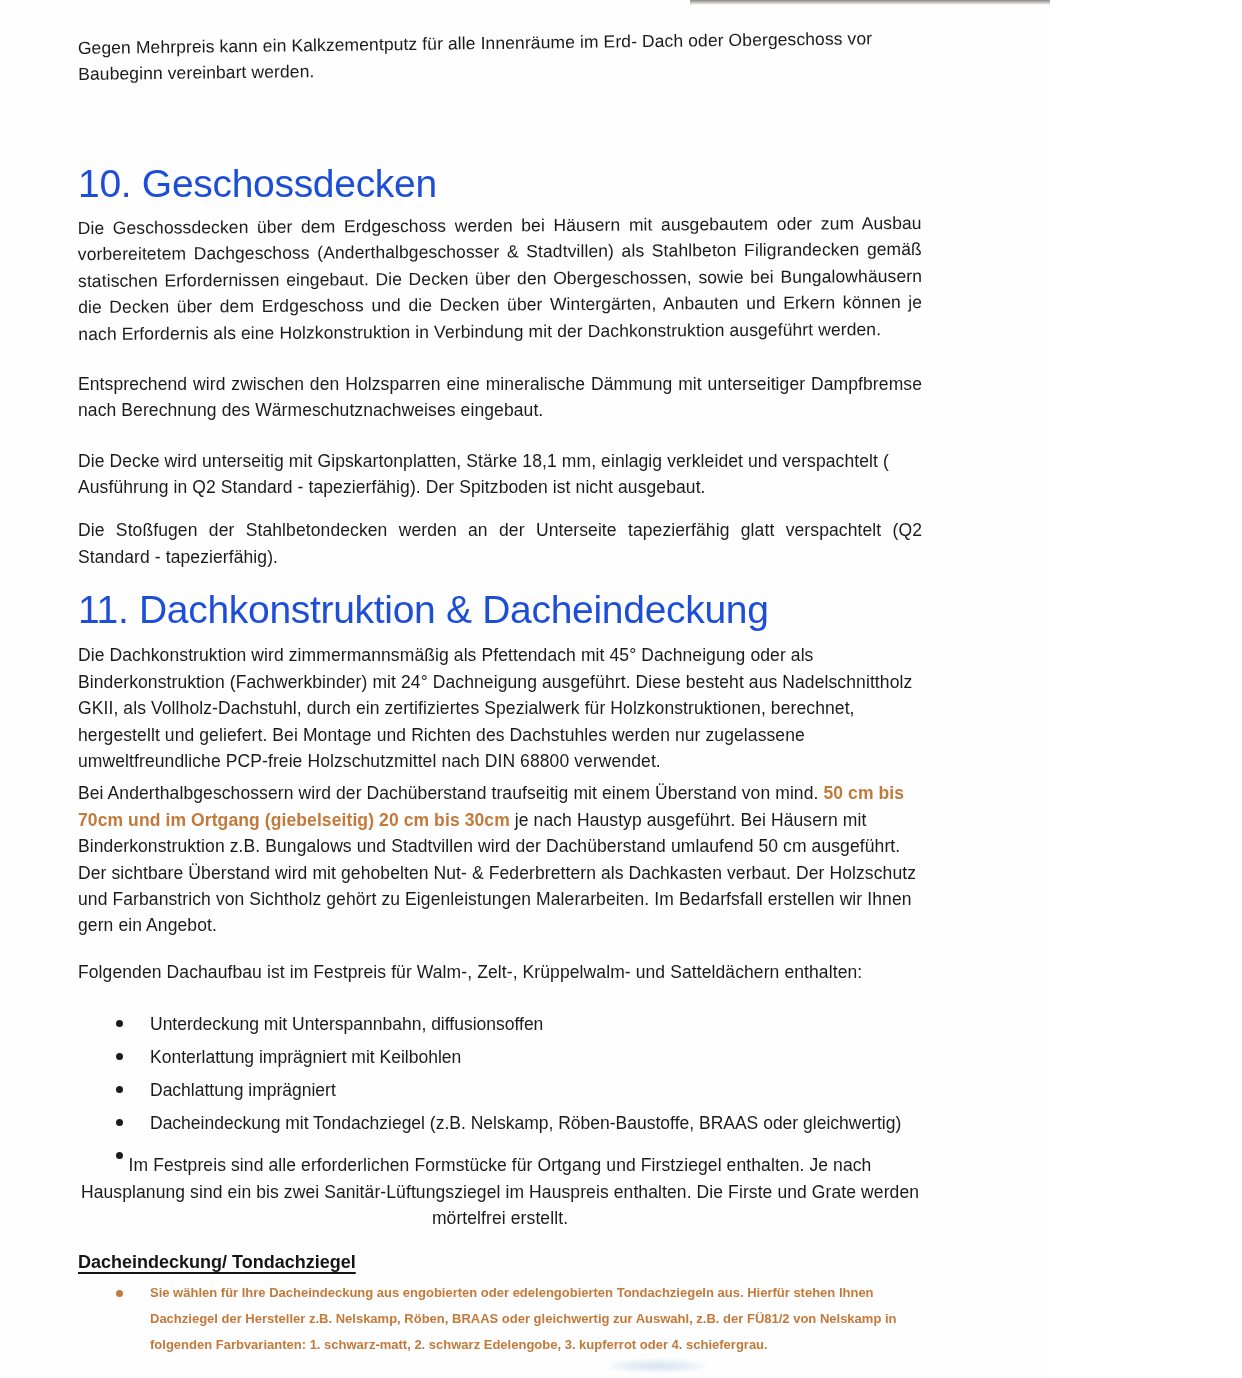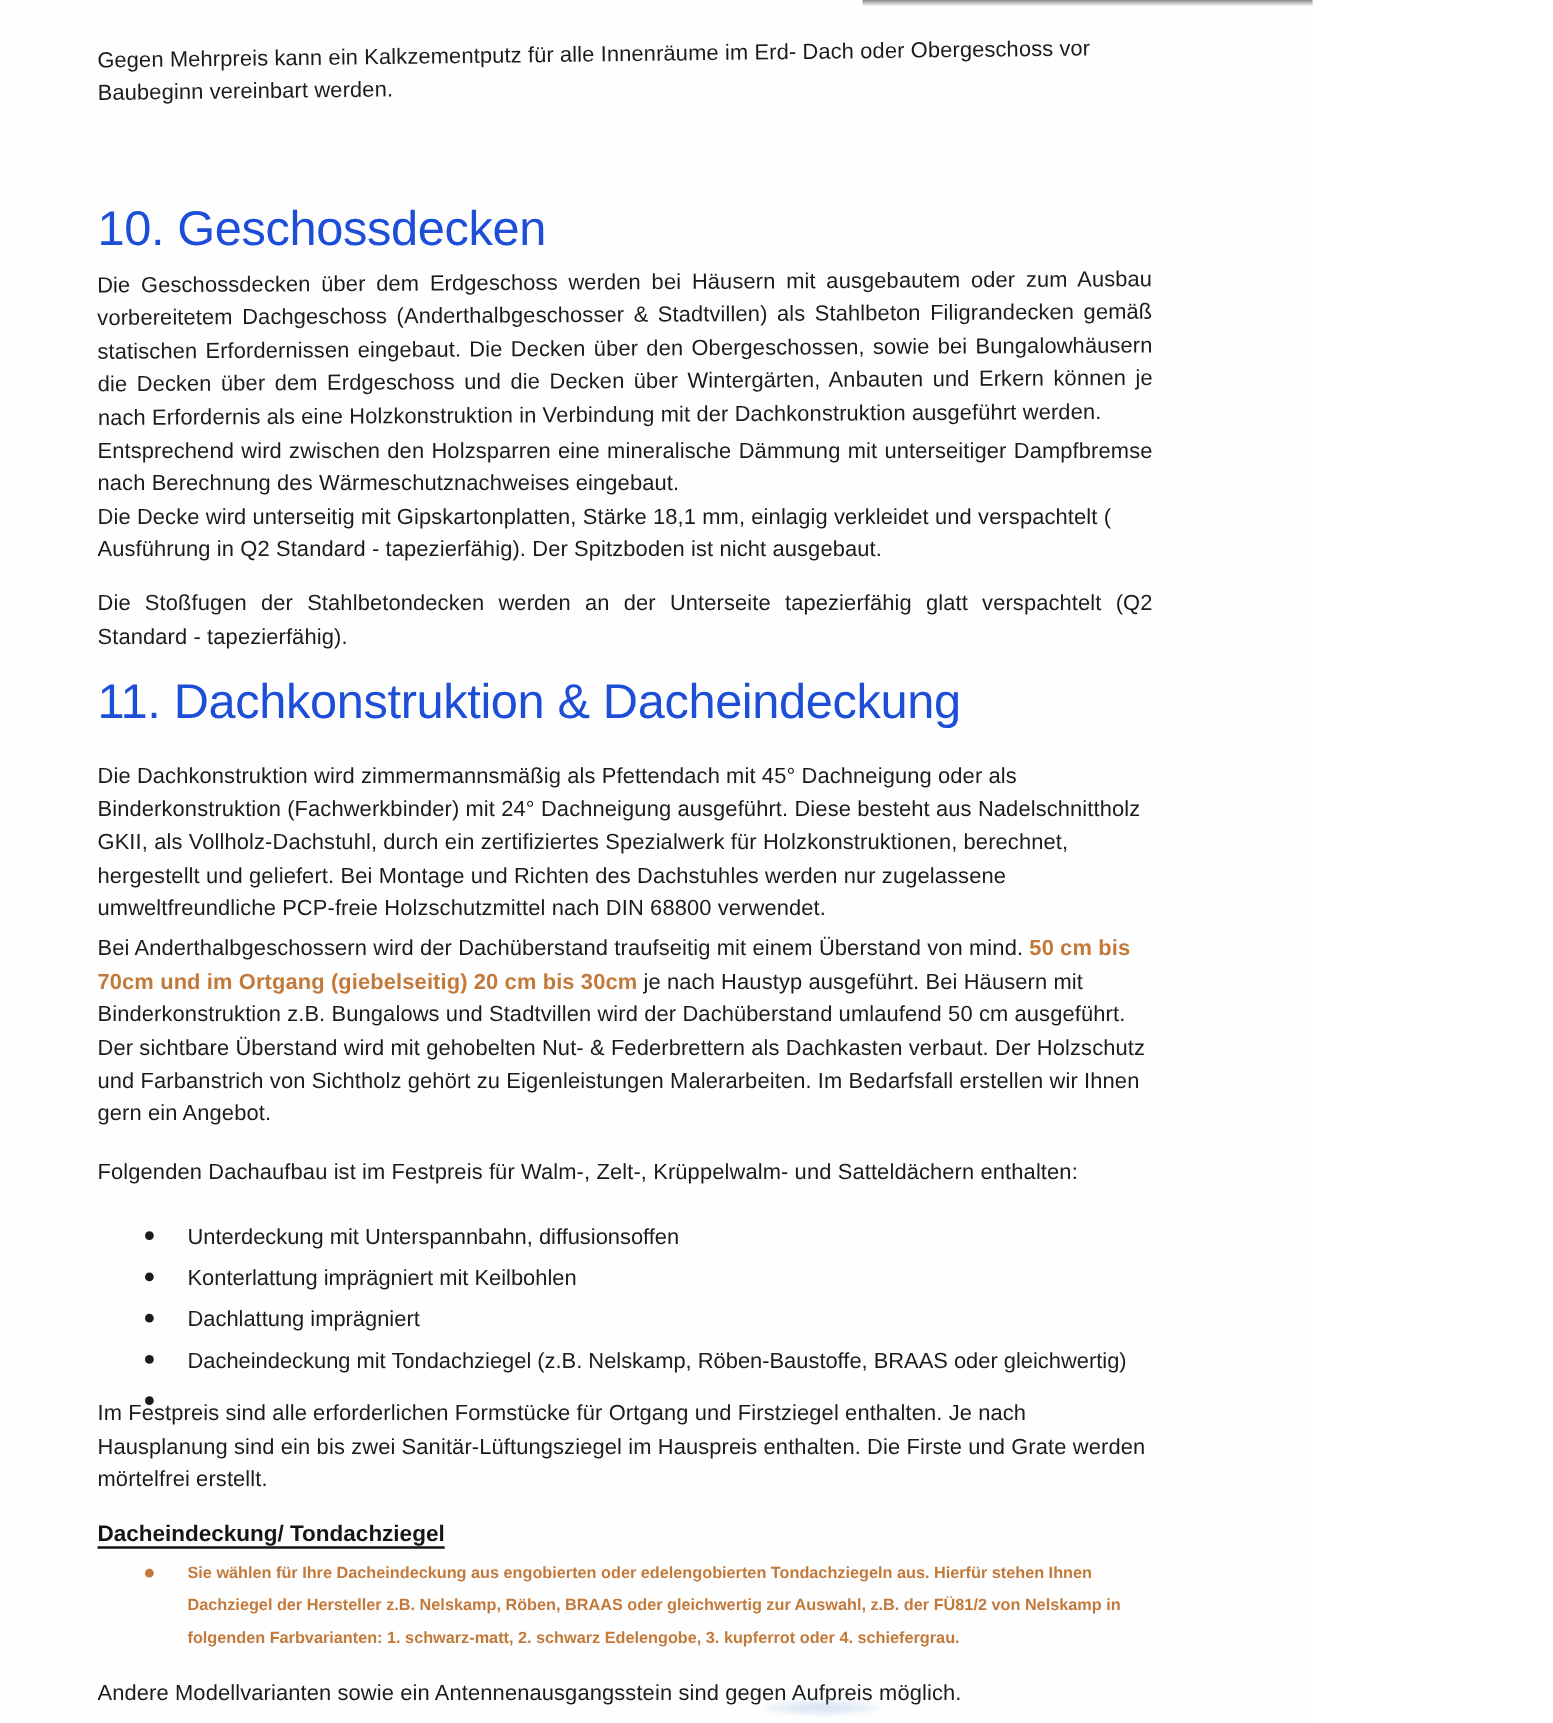--- a/index.html
+++ b/index.html
@@ -39,40 +39,41 @@
     border-radius: 50%;
     background: radial-gradient(ellipse at center, rgba(140,175,220,0.38), rgba(140,175,220,0));
     filter: blur(2px);
     pointer-events: none;
   }
   p, h1, h2, h3, ul { margin: 0; padding: 0; }
   .body-text {
     font-size: 17.5px;
     line-height: 26.4px;
     letter-spacing: 0.1px;
+    margin-top: 24px;
   }
   .justify {
     text-align: justify;
     text-align-last: left;
   }
   .tilt-1 { transform: rotate(-0.7deg); transform-origin: 0 50%; }
   .tilt-2 { transform: rotate(-0.35deg); transform-origin: 0 50%; }
   .intro { margin-top: 2px; }
   .h-main {
     font-weight: 400;
     font-size: 39px;
     line-height: 44px;
     color: #1d4ed8;
     letter-spacing: -0.3px;
   }
   .h10 { margin-top: 74px; }
   .h11 { margin-top: 18px; }
   .s10-p1 { margin-top: 9px; }
   .s10-p4 { margin-top: 17px; }
-  .s11-p1 { margin-top: 23px; }
+  .s11-p1 { margin-top: 10px; }
   .s11-overhang { margin-top: 6px; }
   .highlight {
     color: #c2793a;
     font-weight: bold;
   }
   .list-intro { margin-top: 20px; }
   .roof-list {
     margin-top: 26px;
     list-style: none;
   }
@@ -86,21 +87,21 @@
   .dot {
     position: absolute;
     left: 38px;
     top: 9px;
     width: 7px;
     height: 7px;
     border-radius: 50%;
     background: #1b1b1b;
     display: inline-block;
   }
-  .s11-p2 { margin-top: 16px; }
+  .s11-p2 { margin-top: 16px; text-align: center; }
   .subheading {
     margin-top: 20px;
     font-size: 18px;
     font-weight: bold;
     text-decoration: underline;
     text-underline-offset: 4px;
     text-decoration-thickness: 1.6px;
     color: #151515;
   }
   .highlight-item {

